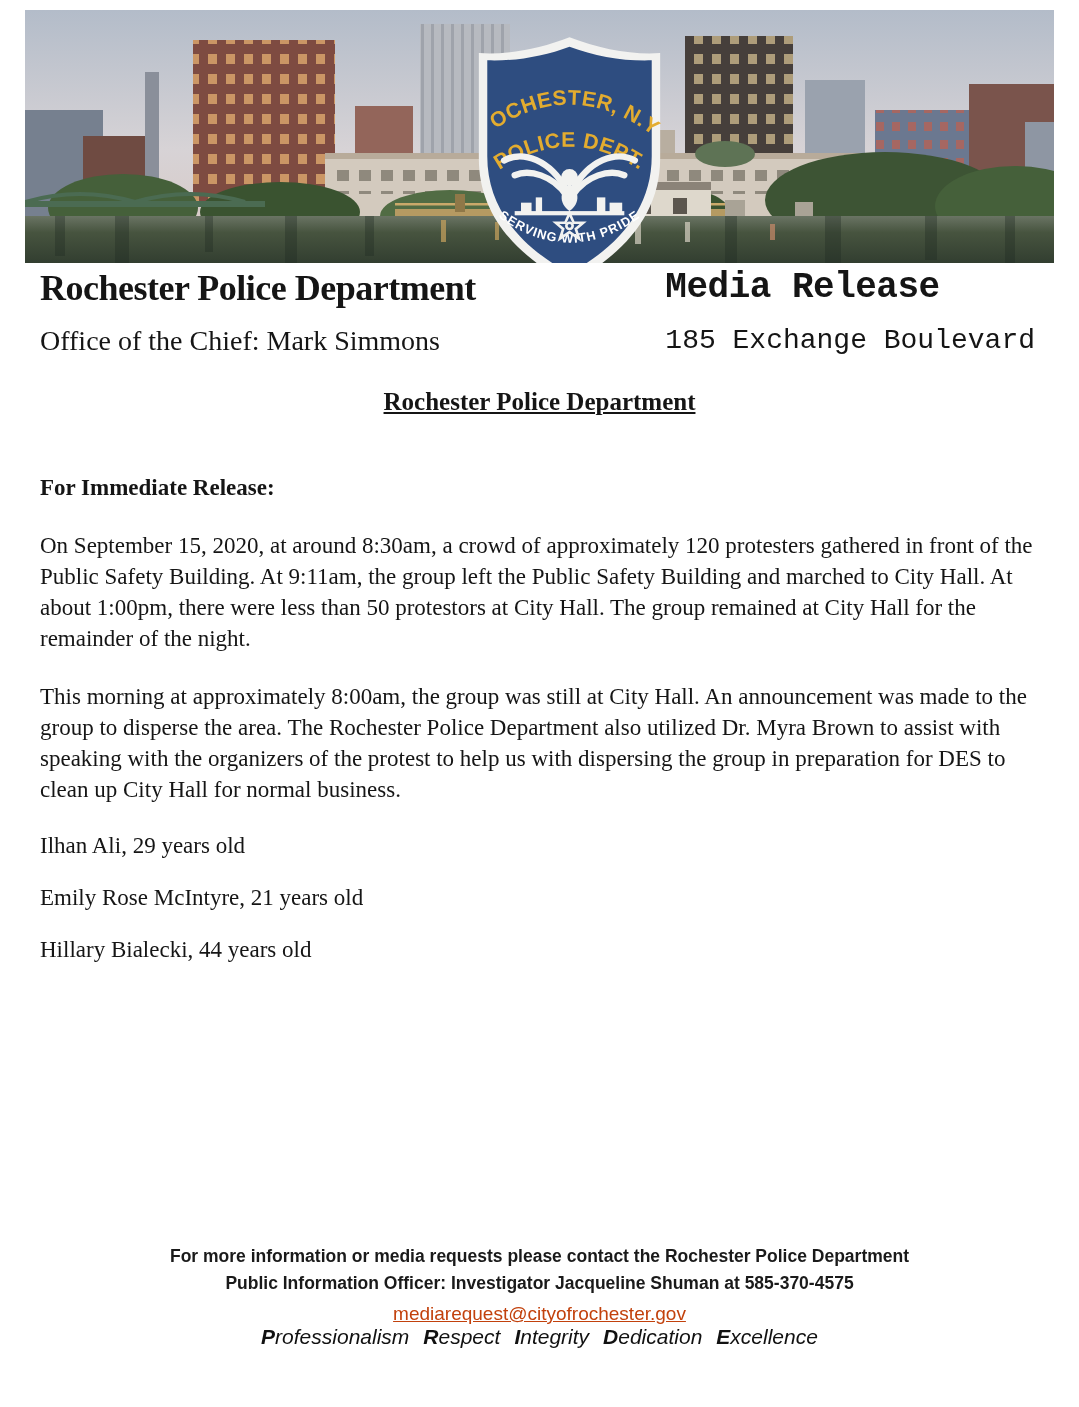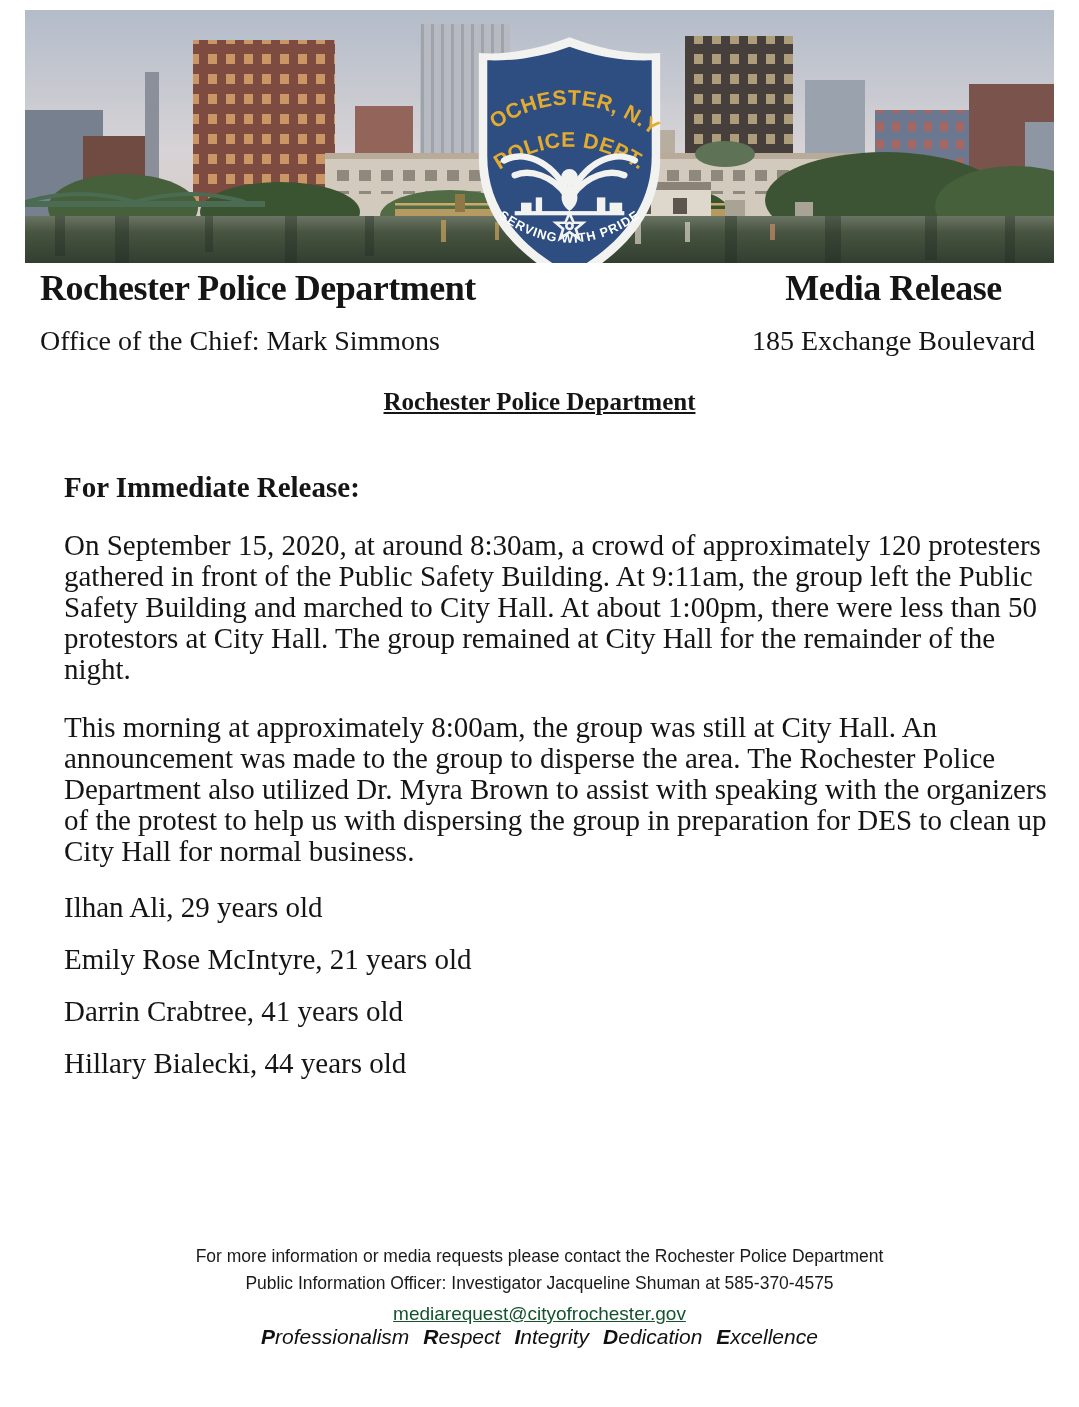--- a/index.html
+++ b/index.html
@@ -16,47 +16,47 @@
     position:absolute;left:30px;top:24px;width:188px;height:228px;
   }
   .badge text{font-family:"Liberation Sans",sans-serif;font-weight:bold;}
   
   .masthead{
     position:absolute;left:40px;top:268px;width:995px;
     display:flex;justify-content:space-between;align-items:flex-start;
   }
   .mast-title{font-size:36px;font-weight:bold;line-height:40px;letter-spacing:-0.5px;}
   .mast-sub{font-size:28px;line-height:30px;margin-top:18px;}
-  .mast-right{text-align:center;}
+  .mast-right{text-align:left;font-family:Liberation Mono, monospace;}
   
   .center-heading{
     position:absolute;left:0;top:388px;width:100%;text-align:center;
     font-size:25px;font-weight:bold;text-decoration:underline;
   }
   
   .content{
     position:absolute;left:40px;top:472px;width:1000px;
-    font-size:29px;line-height:31px;margin-left:24px;
+    font-size:23px;line-height:31px;
   }
   .content p{margin:0;}
   .imm{font-weight:bold;margin:0;}
   .dateline{margin-top:28px !important;}
   .para{margin-top:27px !important;}
   .name-line{margin-top:21px !important;}
   .name-first{margin-top:25px !important;}
   b.inline{font-weight:bold;}
   
   .footer{
     position:absolute;left:0;top:1243px;width:100%;text-align:center;
     font-family:"Liberation Sans",sans-serif;color:#1a1a1a;
   }
-  .foot-line{font-size:17.5px;line-height:27px;font-weight:400;}
+  .foot-line{font-size:17.5px;line-height:27px;font-weight:700;}
   .email{
     display:inline-block;margin-top:6px;font-size:19px;
-    color:#14532d;text-decoration:underline;cursor:pointer;
+    color:#c2410c;text-decoration:underline;cursor:pointer;
   }
   .motto{font-size:21px;font-style:italic;color:#111;}
   .motto .w{margin:0 7px;}
   .motto .ini{font-weight:bold;}
   .motto .rest{font-weight:400;}
 </style>
 </head>
 <body>
 
 <div class="photo">
@@ -218,21 +218,20 @@
 
 <div class="content">
   <p class="imm">For Immediate Release:</p>
 
 
   <p class="para">On September 15, 2020, at around 8:30am, a crowd of approximately 120 protesters gathered in front of the Public Safety Building. At 9:11am, the group left the Public Safety Building and marched to City Hall. At about 1:00pm, there were less than 50 protestors at City Hall. The group remained at City Hall for the remainder of the night.</p>
   <p class="para">This morning at approximately 8:00am, the group was still at City Hall. An announcement was made to the group to disperse the area. The Rochester Police Department also utilized Dr. Myra Brown to assist with speaking with the organizers of the protest to help us with dispersing the group in preparation for DES to clean up City Hall for normal business.</p>
 
   <p class="name-line name-first">Ilhan Ali, 29 years old</p>
   <p class="name-line">Emily Rose McIntyre, 21 years old</p>
-  <p class="name-line">Darrin Crabtree, 41 years old</p>
   <p class="name-line">Hillary Bialecki, 44 years old</p>
 </div>
 
 <div class="footer">
   <div class="foot-line">For more information or media requests please contact the Rochester Police Department</div>
   <div class="foot-line">Public Information Officer: Investigator Jacqueline Shuman at 585-370-4575</div>
   <div><a class="email">mediarequest@cityofrochester.gov</a></div>
   <div class="motto">
     <span class="w"><span class="ini">P</span><span class="rest">rofessionalism</span></span><span class="w"><span class="ini">R</span><span class="rest">espect</span></span><span class="w"><span class="ini">I</span><span class="rest">ntegrity</span></span><span class="w"><span class="ini">D</span><span class="rest">edication</span></span><span class="w"><span class="ini">E</span><span class="rest">xcellence</span></span>
   </div>

